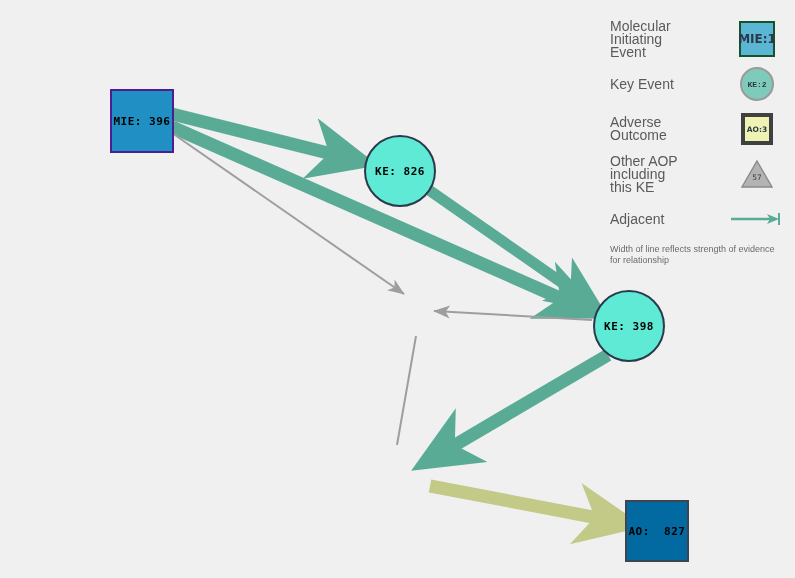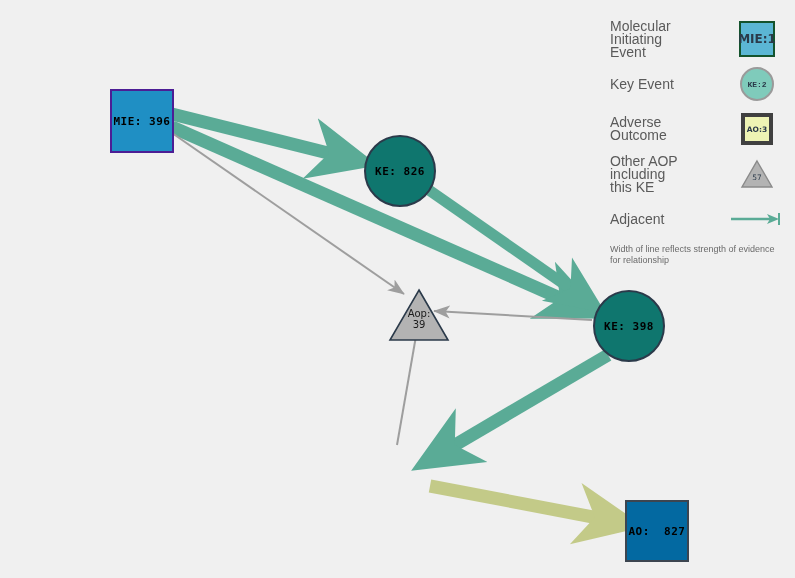--- a/index.html
+++ b/index.html
@@ -44,21 +44,21 @@
     letter-spacing: 0.5px;
     z-index: 5;
     white-space: pre;
   }
 
   .node-mie {
     background: #1f8fc4;
     border: 2px solid #4c1d95;
   }
   .node-ke {
-    background: #0f766e;
+    background: #5eead4;
     border: 2px solid #2b3a4a;
     border-radius: 50%;
   }
   .node-ao {
     background: #0369a1;
     border: 2px solid #3c4550;
   }
 
   .node-aop {
     position: absolute;
@@ -196,27 +196,20 @@
   </div>
 
   <div class="node node-ke" style="left:364px; top:135px; width:68px; height:68px;">
     <span>KE: 826</span>
   </div>
 
   <div class="node node-ke" style="left:593px; top:290px; width:68px; height:68px;">
     <span>KE: 398</span>
   </div>
 
-  <div class="node-aop" style="left:388px; top:288px;">
-    <svg width="62" height="54" viewBox="0 0 62 54">
-      <polygon points="31,2 60,52 2,52" fill="#b3b3b3" stroke="#2b3a4a" stroke-width="1.6"></polygon>
-    </svg>
-    <div class="tri-label">Aop:
-39</div>
-  </div>
 
 
   <div class="node node-ao" style="left:625px; top:500px; width:60px; height:58px;">
     <span>AO:  827</span>
   </div>
 
   <div id="legend">
 
     <div class="legend-row">
       <div class="legend-label">Molecular Initiating

